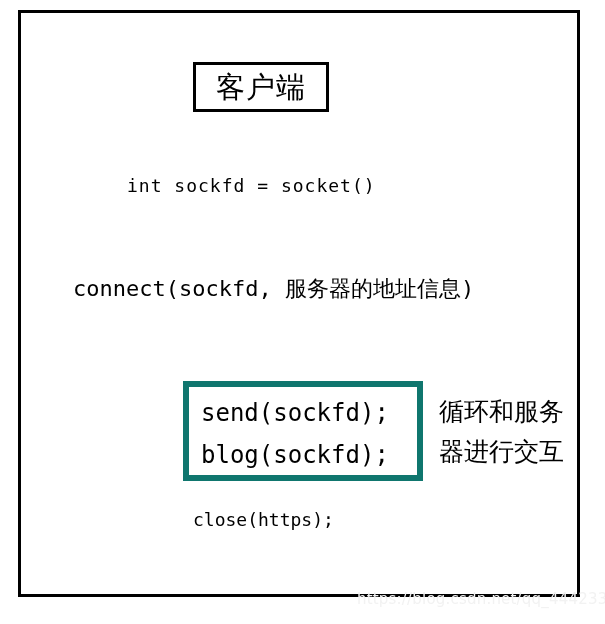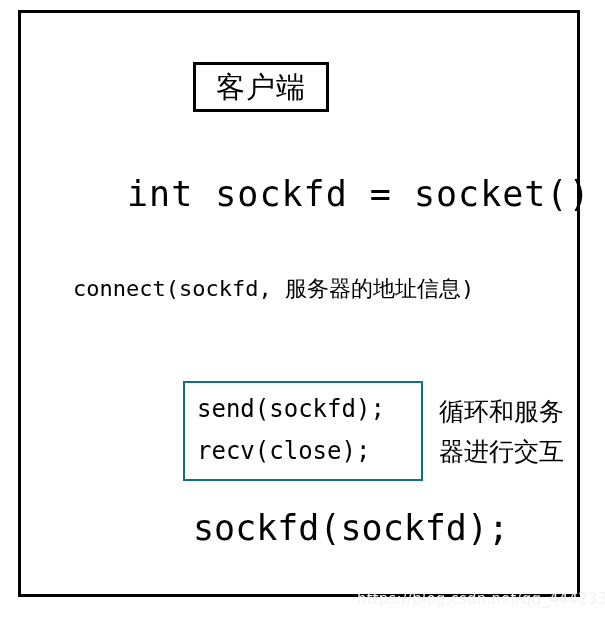--- a/index.html
+++ b/index.html
@@ -54,21 +54,21 @@
     line-height: 1;
     color: #000000;
     letter-spacing: 1px;
     white-space: nowrap;
   }
 
   
   .code-line {
     position: absolute;
     font-family: "DejaVu Sans Mono", "Liberation Mono", monospace;
-    font-size: 35px;
+    font-size: 18px;
     line-height: 1;
     color: #000000;
     white-space: nowrap;
   }
 
   .line-socket {
     left: 106px;
     top: 164px;
     letter-spacing: 1px;
   }
@@ -86,21 +86,21 @@
     letter-spacing: 0px;
   }
 
   
   .loop-box {
     position: absolute;
     left: 162px;
     top: 368px;
     width: 240px;
     height: 100px;
-    border: 2px solid #0f766e;
+    border: 6px solid #0f766e;
     box-sizing: border-box;
   }
   .loop-line {
     position: absolute;
     left: 12px;
     font-family: "DejaVu Sans Mono", "Liberation Mono", monospace;
     font-size: 24px;
     line-height: 1;
     color: #000000;
     white-space: nowrap;
@@ -144,27 +144,27 @@
     <div class="title-box">
       <span class="title-text">客户端</span>
     </div>
 
     <div class="code-line line-socket">int sockfd = socket()</div>
 
     <div class="code-line line-connect">connect(sockfd, 服务器的地址信息)</div>
 
     <div class="loop-box">
       <div class="loop-line loop-line-send">send(sockfd);</div>
-      <div class="loop-line loop-line-recv">recv(close);</div>
+      <div class="loop-line loop-line-recv">blog(sockfd);</div>
     </div>
 
     <div class="loop-annotation">
       <span class="annotation-line">循环和服务</span>
       <span class="annotation-line">器进行交互</span>
     </div>
 
-    <div class="code-line line-close">sockfd(sockfd);</div>
+    <div class="code-line line-close">close(https);</div>
 
   </div>
 
   <div class="watermark">https://blog.csdn.net/qq_44423388</div>
 
 </div>
 
 </body></html>

